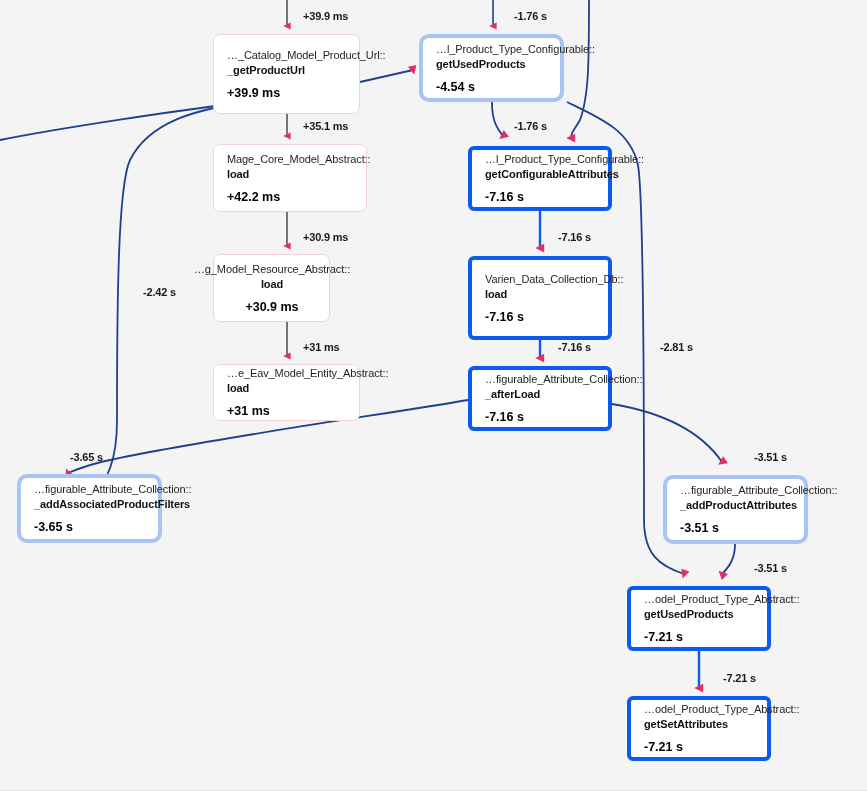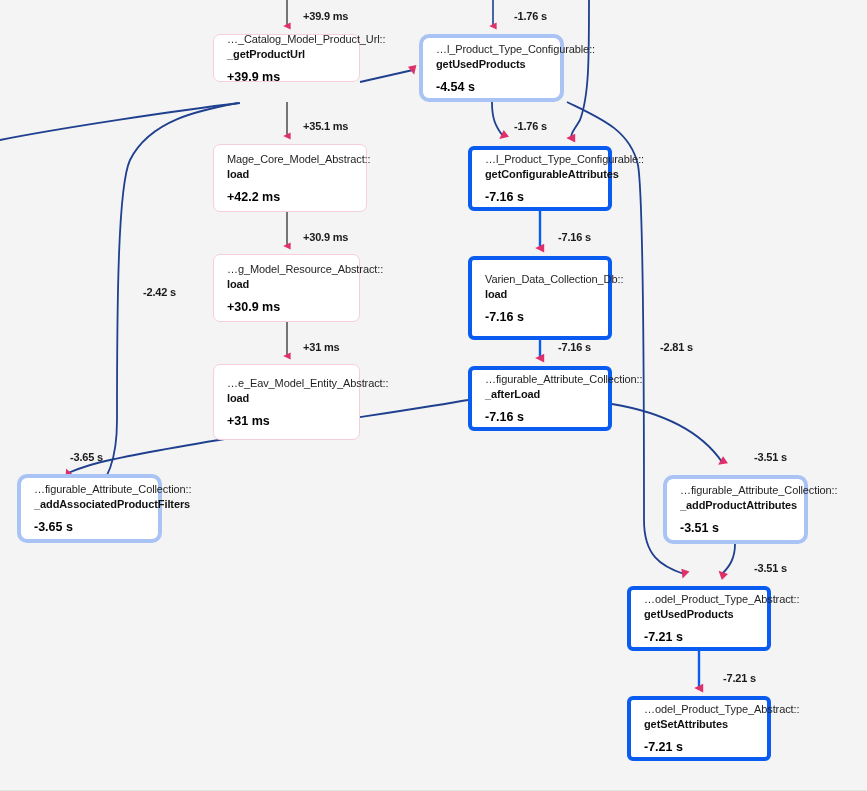--- a/index.html
+++ b/index.html
@@ -130,51 +130,51 @@
     <path d="M612,404 C660,412 700,430 722,462" stroke="#1f3f8f" stroke-width="1.8" fill="none" marker-end="url(#arwPinkSm)"></path>
 
     <path d="M567,102 C600,118 630,130 638,165 C644,200 644,420 644,520 C644,555 660,566 684,574" stroke="#1f3f8f" stroke-width="1.8" fill="none" marker-end="url(#arwPinkSm)"></path>
 
     <path d="M735,544 C735,558 730,566 722,574" stroke="#1f3f8f" stroke-width="1.8" fill="none" marker-end="url(#arwPinkSm)"></path>
 
     <path d="M699,651 L699,688" stroke="#0a5bef" stroke-width="2.4" fill="none" marker-end="url(#arwPinkSm)"></path>
   </svg>
 
   <div id="node-layer">
-      <div class="node rose" style="left: 213px; top: 34px; width: 147px; height: 48px;">
+      <div class="node rose" style="left: 213px; top: 34px; width: 147px; height: 80px;">
         <div class="cls">…_Catalog_Model_Product_Url::</div>
         <div class="fn">_getProductUrl</div>
         <div class="val">+39.9 ms</div>
       </div>
       <div class="node lightblue" style="left: 419px; top: 34px; width: 145px; height: 68px;">
         <div class="cls">…l_Product_Type_Configurable::</div>
         <div class="fn">getUsedProducts</div>
         <div class="val">-4.54 s</div>
       </div>
       <div class="node rose" style="left: 213px; top: 144px; width: 154px; height: 68px;">
         <div class="cls">Mage_Core_Model_Abstract::</div>
         <div class="fn">load</div>
         <div class="val">+42.2 ms</div>
       </div>
       <div class="node blue" style="left: 468px; top: 146px; width: 144px; height: 65px;">
         <div class="cls">…l_Product_Type_Configurable::</div>
         <div class="fn">getConfigurableAttributes</div>
         <div class="val">-7.16 s</div>
       </div>
-      <div class="node rose" style="left: 213px; top: 254px; width: 147px; height: 68px;">
+      <div class="node rose" style="left: 213px; top: 254px; width: 117px; height: 68px; align-items: center;">
         <div class="cls">…g_Model_Resource_Abstract::</div>
         <div class="fn">load</div>
         <div class="val">+30.9 ms</div>
       </div>
       <div class="node blue" style="left: 468px; top: 256px; width: 144px; height: 84px;">
         <div class="cls">Varien_Data_Collection_Db::</div>
         <div class="fn">load</div>
         <div class="val">-7.16 s</div>
       </div>
-      <div class="node rose" style="left: 213px; top: 364px; width: 147px; height: 76px;">
+      <div class="node rose" style="left: 213px; top: 364px; width: 147px; height: 57px;">
         <div class="cls">…e_Eav_Model_Entity_Abstract::</div>
         <div class="fn">load</div>
         <div class="val">+31 ms</div>
       </div>
       <div class="node blue" style="left: 468px; top: 366px; width: 144px; height: 65px;">
         <div class="cls">…figurable_Attribute_Collection::</div>
         <div class="fn">_afterLoad</div>
         <div class="val">-7.16 s</div>
       </div>
       <div class="node lightblue" style="left: 17px; top: 474px; width: 145px; height: 69px;">

